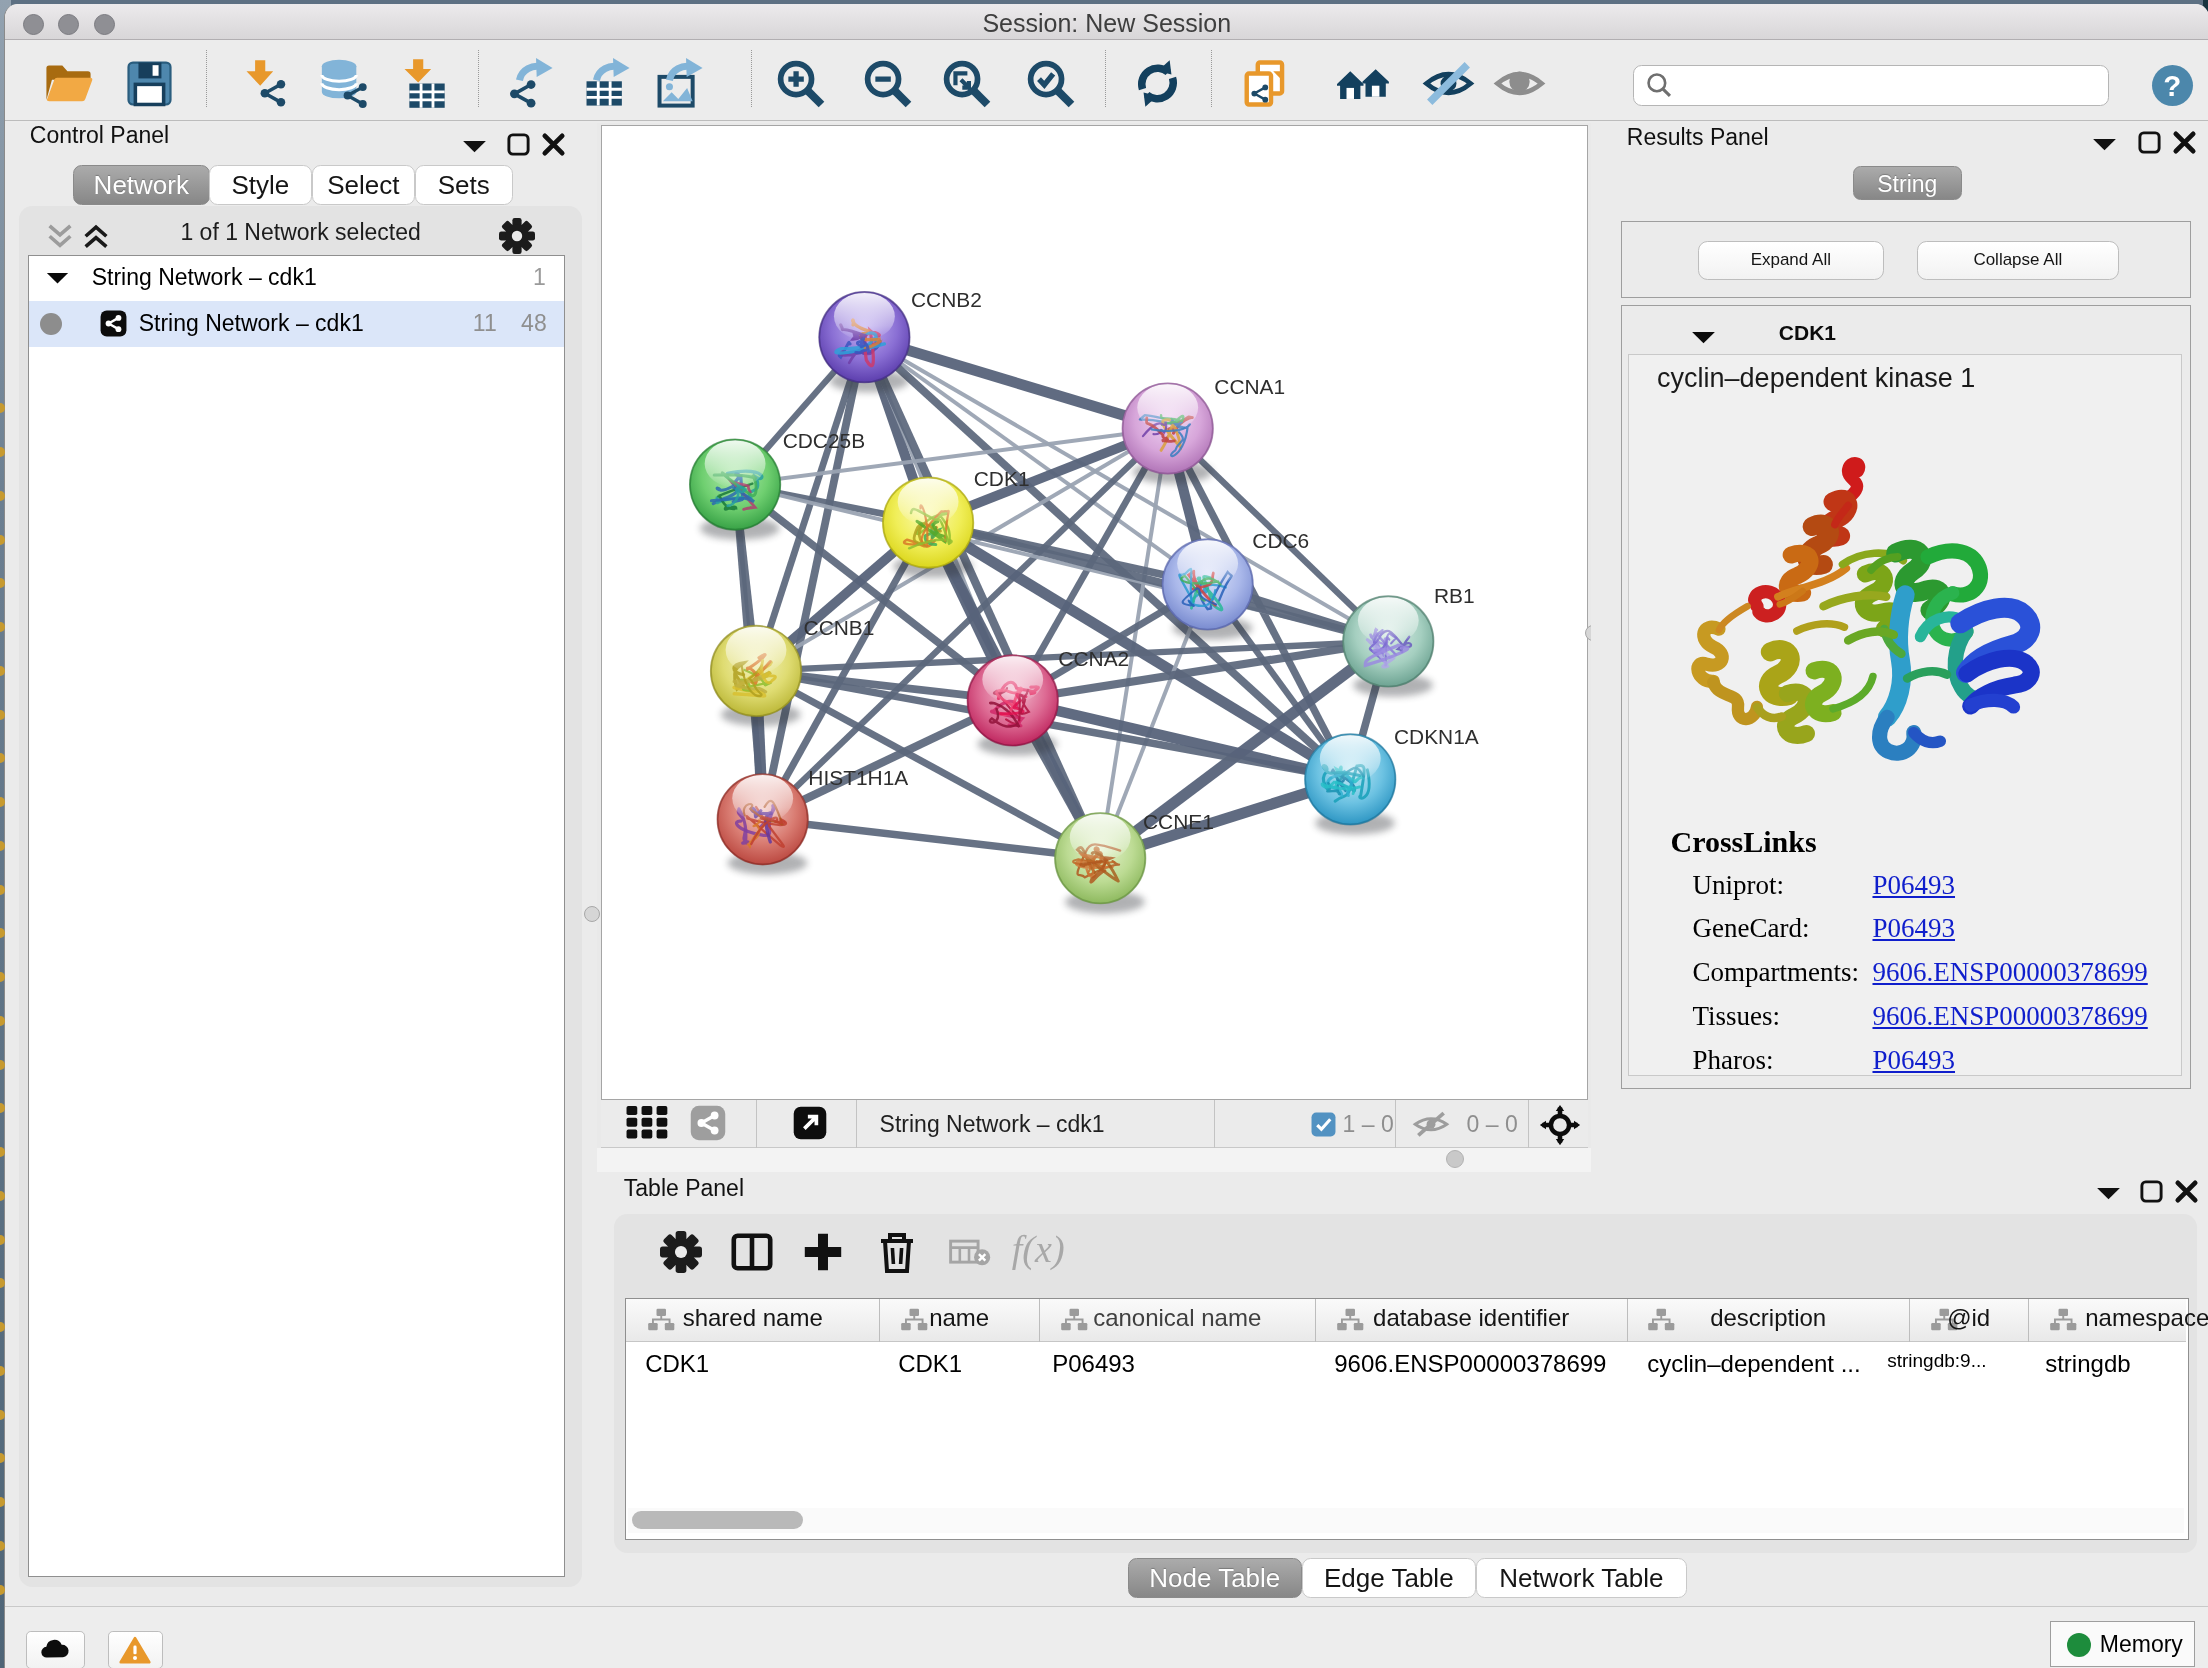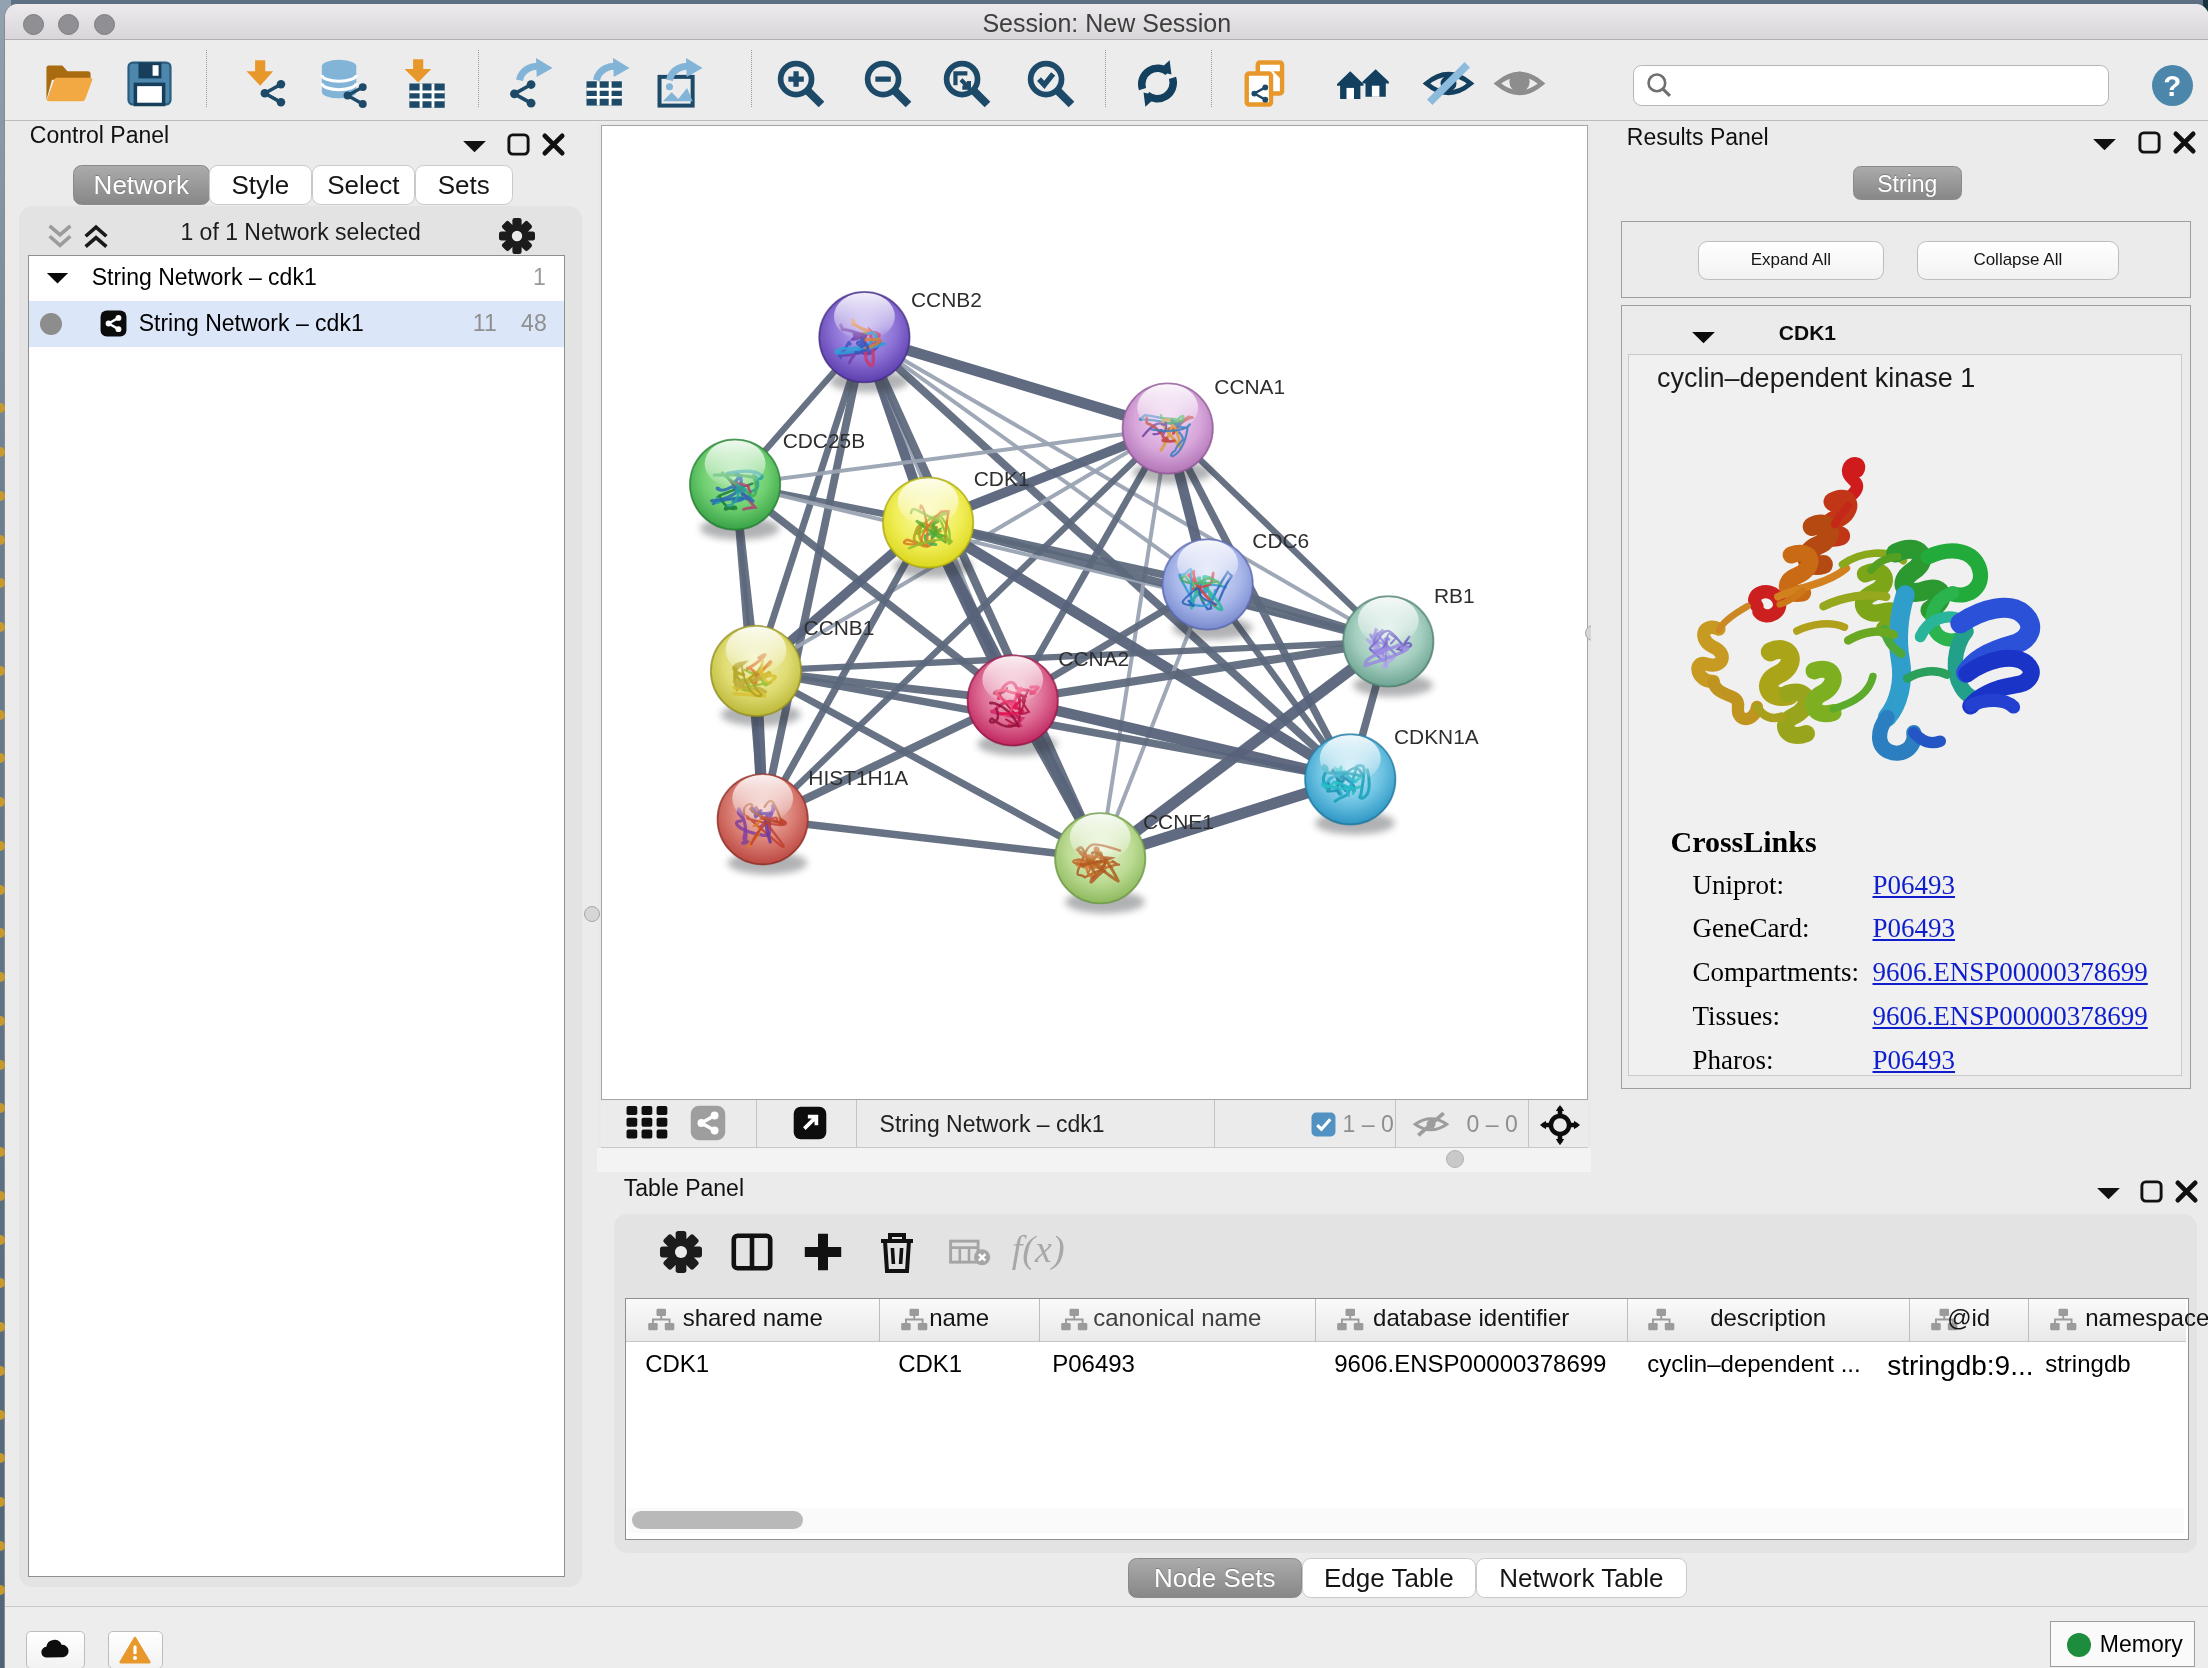--- a/index.html
+++ b/index.html
@@ -755,28 +755,28 @@
             <rect x="1" y="13" width="8" height="6" rx="1" fill="#9b9b9b"></rect>
             <rect x="15" y="13" width="8" height="6" rx="1" fill="#9b9b9b"></rect>
             <path d="M12,7 v3 M5,13 v-3 h14 v3" stroke="#9b9b9b" stroke-width="1.6" fill="none"></path>
           </svg>
           <div class="abs" style="left:1459px;top:5.7px;font-size:24px;color:#141414;white-space:nowrap">namespace</div>
           <div class="abs" style="left:19px;top:51px;font-size:24px;color:#000">CDK1</div>
           <div class="abs" style="left:272px;top:51px;font-size:24px;color:#000">CDK1</div>
           <div class="abs" style="left:426px;top:51px;font-size:24px;color:#000">P06493</div>
           <div class="abs" style="left:708px;top:51px;font-size:24px;color:#000">9606.ENSP00000378699</div>
           <div class="abs" style="left:1021px;top:51px;font-size:24px;color:#000">cyclin–dependent ...</div>
-          <div class="abs" style="left:1261px;top:51px;font-size:28px;color:#000">stringdb:9...</div>
+          <div class="abs" style="left:1261px;top:51px;font-size:19px;color:#000">stringdb:9...</div>
           <div class="abs" style="left:1419px;top:51px;font-size:24px;color:#000">stringdb</div>
           <div class="abs" style="left:1.9px;top:209px;width:1556px;height:25px;background:#fafafa">
             <div class="abs" style="left:3.8px;top:2.9px;width:171px;height:18px;border-radius:9.5px;background:#b9b9b9"></div>
           </div>
         </div>
       </div>
-      <div class="tab tabsel" style="left:531px;top:386px;width:174px;line-height:38px">Node Sets</div>
+      <div class="tab tabsel" style="left:531px;top:386px;width:174px;line-height:38px">Node Table</div>
       <div class="tab" style="left:705px;top:386px;width:174px;line-height:38px">Edge Table</div>
       <div class="tab" style="left:879px;top:386px;width:211px;line-height:38px">Network Table</div>
     </div>
     <div id="statusbar">
       <div class="btn" style="left:21px;top:24px;width:59px;height:38px;border-radius:4.8px"><svg width="32" height="23" viewBox="0 0 24 16" style="margin-top:6.7px">
           <path d="M6,14 a4,4 0 0 1 -0.5,-8 a6,6 0 0 1 11.5,-1.5 a4.5,4.5 0 0 1 1,9.3 Z" fill="#0d0d0d"></path>
         </svg></div>
       <div class="btn" style="left:103px;top:24px;width:55px;height:38px;border-radius:4.8px"><svg width="32" height="28.5" viewBox="0 0 24 21" style="margin-top:3.8px">
           <path d="M12,1.5 L22.7,19.5 H1.3 Z" fill="#e8982b" stroke="#e8982b" stroke-width="2" stroke-linejoin="round"></path>
           <rect x="10.8" y="7" width="2.4" height="6.5" rx="1" fill="#fff"></rect>

